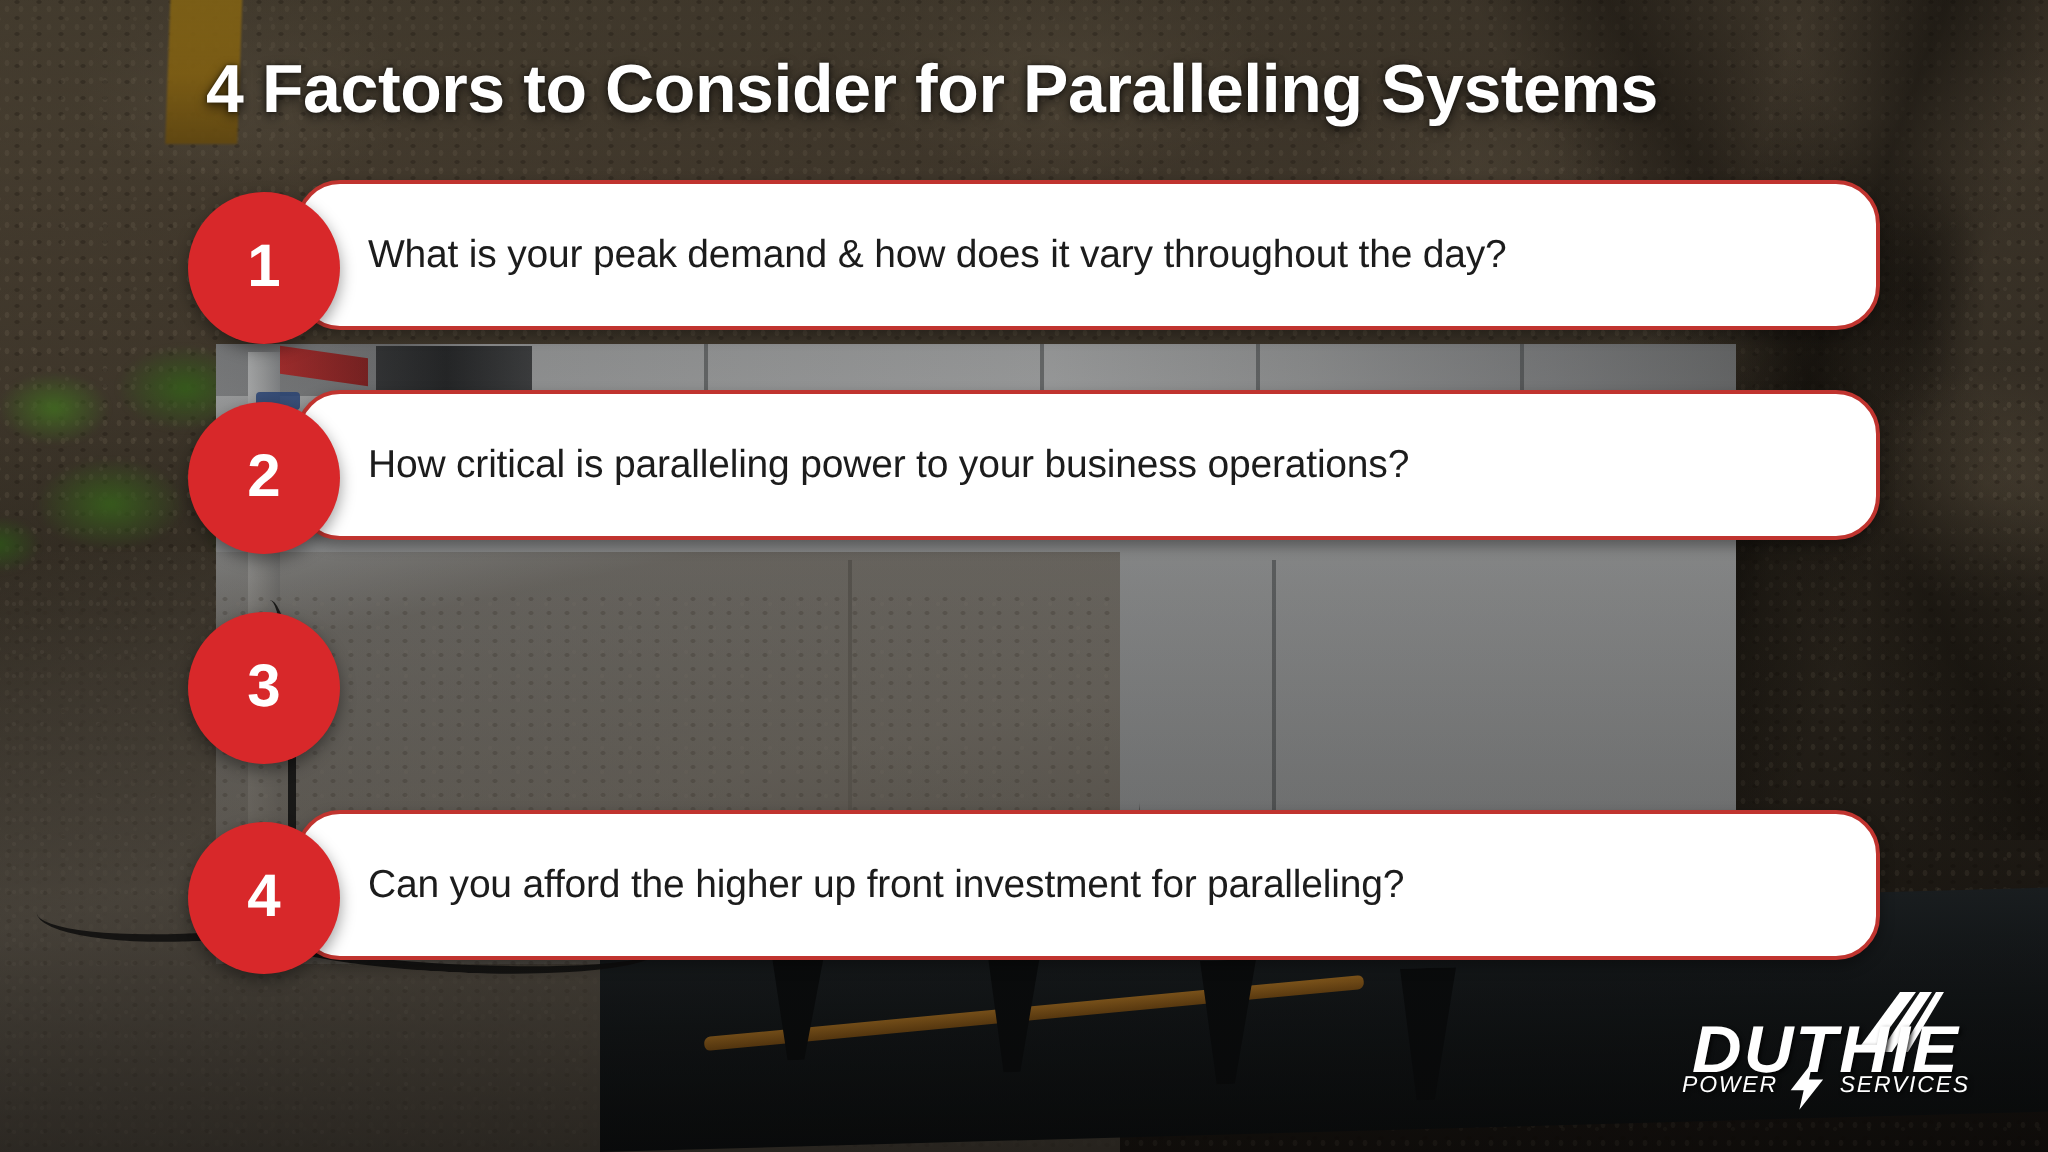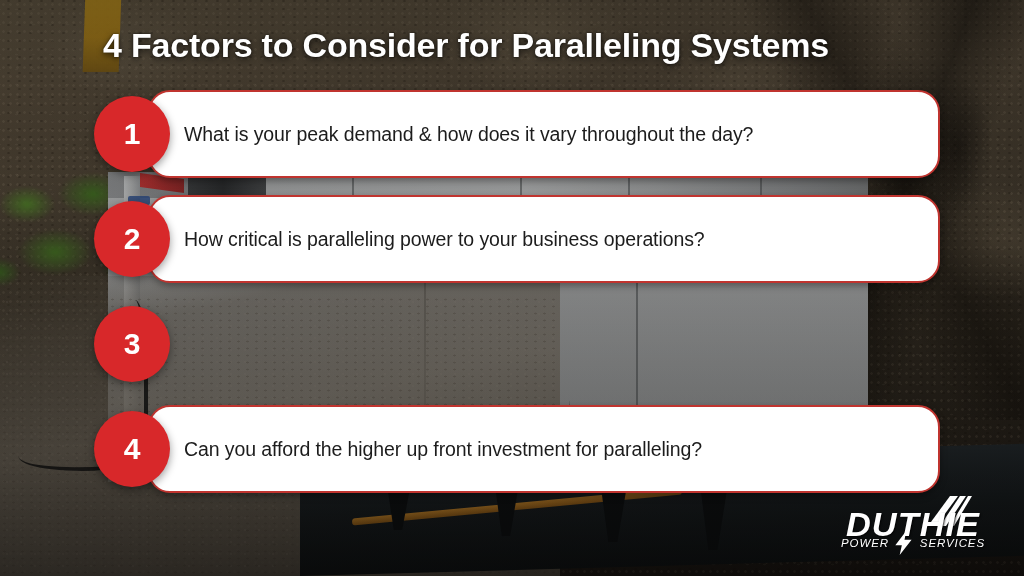--- a/index.html
+++ b/index.html
@@ -173,21 +173,21 @@
     position: absolute; left: 0; top: 90px; width: 1024px;
   }
   .card-row {
     position: relative;
     height: 88px;
     margin-bottom: 17px;
   }
   .card {
     position: absolute;
     left: 148px; top: 0;
-    width: 792px; height: 88px;
+    width: 792px; height: 75px;
     background: #ffffff;
     border: 2px solid #c0342f;
     border-radius: 22px;
     box-shadow: 0 3px 7px rgba(0,0,0,.35);
   }
   .card-text {
     position: absolute;
     left: 34px; top: 50%;
     transform: translateY(-50%);
     font-size: 19.5px;

